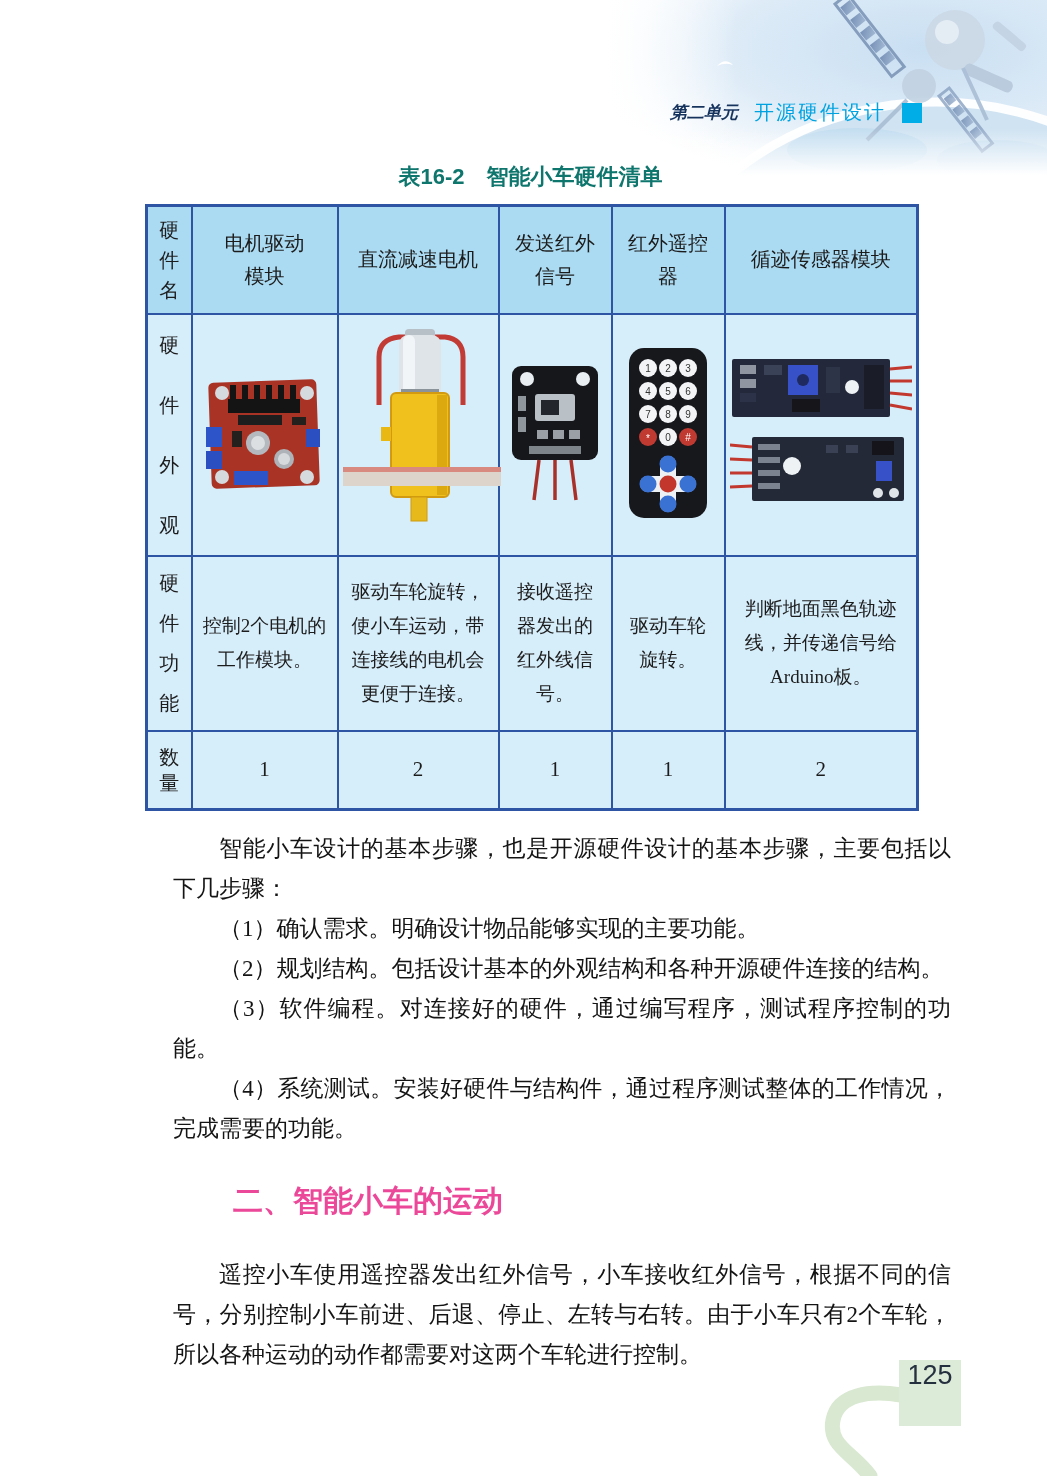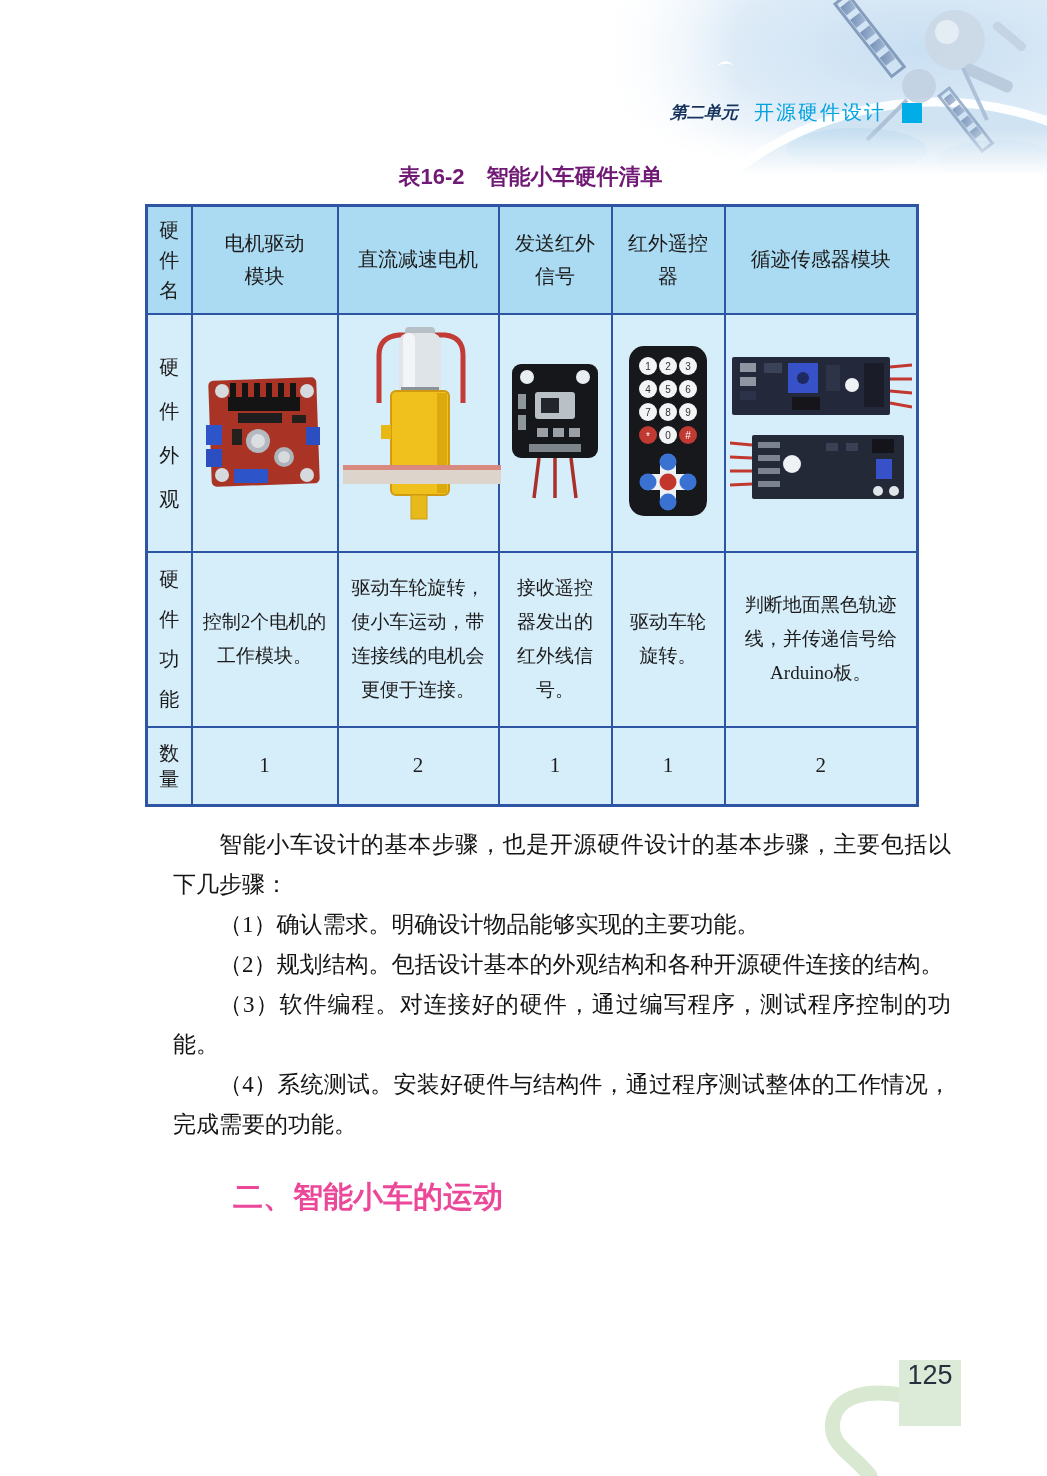--- a/index.html
+++ b/index.html
@@ -12,32 +12,32 @@
   .header-line { position:absolute; top:99px; right:125px; display:flex; align-items:center; gap:16px; z-index:3; }
   .unit-label { font-family:"Liberation Serif", serif; font-style:italic; font-weight:600;
                 font-size:17px; color:#16335e; }
   .unit-title { font-family:"Liberation Sans", sans-serif; font-size:20px; color:#00a3e0; letter-spacing:2px; }
   .unit-square { width:20px; height:20px; background:#00ade6; }
 
   
   .content { position:absolute; left:140px; top:162px; width:780px; }
   .tbl-caption { width:771px; margin-left:5px; text-align:center;
                  font-family:"Liberation Sans", sans-serif; font-weight:bold; font-size:22px;
-                 color:#701a75; margin-bottom:12px; }
+                 color:#0f766e; margin-bottom:12px; }
   table.hw { border-collapse:collapse; table-layout:fixed; width:771px; margin-left:5px;
              border:3px solid #2e55a3; }
   table.hw th, table.hw td { border:2px solid #2e55a3; vertical-align:middle; text-align:center;
              font-weight:normal; color:#1c1c1c; }
   tr.r1 { height:108px;margin-left:28px; } tr.r2 { height:238px; } tr.r3 { height:175px; } tr.r4 { height:79px; }
   tr.r1 th { background:#abdbf2; font-size:20px; }
   tr.r2 td, tr.r3 td, tr.r4 td, tr.r2 th, tr.r3 th, tr.r4 th { background:#d6edfa; }
   .vlab { width:1.2em; margin:0 auto; text-align:center; font-size:20px;
           word-break:break-all; line-break:anywhere; }
   tr.r1 .vlab { line-height:30px; }
-  tr.r2 .vlab { line-height:44px; }
+  tr.r2 .vlab { line-height:60px; }
   tr.r3 .vlab { line-height:40px; }
   tr.r4 .vlab { line-height:26px; }
   .hname { margin:0 auto; line-height:33px; }
   .hname.narrow { max-width:4.2em; }
   td.fn { font-size:19px; line-height:34px; text-align:justify; text-justify:inter-character;
           padding:6px 10px; vertical-align:middle; }
   td.qty { font-size:21px; }
   td.photo { text-align:center; vertical-align:middle; padding:2px; }
 
   
@@ -318,20 +318,21 @@
     </tbody>
       </table>
 
     <div class="bodytext">
       <p>智能小车设计的基本步骤，也是开源硬件设计的基本步骤，主要包括以下几步骤：</p>
       <p>（1）确认需求。明确设计物品能够实现的主要功能。</p>
       <p>（2）规划结构。包括设计基本的外观结构和各种开源硬件连接的结构。</p>
       <p>（3）软件编程。对连接好的硬件，通过编写程序，测试程序控制的功能。</p>
       <p>（4）系统测试。安装好硬件与结构件，通过程序测试整体的工作情况，完成需要的功能。</p>
       <p class="sec-head">二、智能小车的运动</p>
+      <p>遥控小车使用遥控器发出红外信号，小车接收红外信号，根据不同的信号，分别控制小车前进、后退、停止、左转与右转。由于小车只有2个车轮，所以各种运动的动作都需要对这两个车轮进行控制。</p>
     </div>
 
   </div>
 
   <svg class="swoosh" width="247" height="96" viewBox="0 0 247 96">
     <path d="M101 15 C 70 10, 38 14, 33 40 C 28 66, 52 72, 70 96" fill="none" stroke="#d9e8d1" stroke-width="15" stroke-linecap="round"></path>
   </svg>
   <div class="pagenum-box">
     <span>125</span>
   </div>

